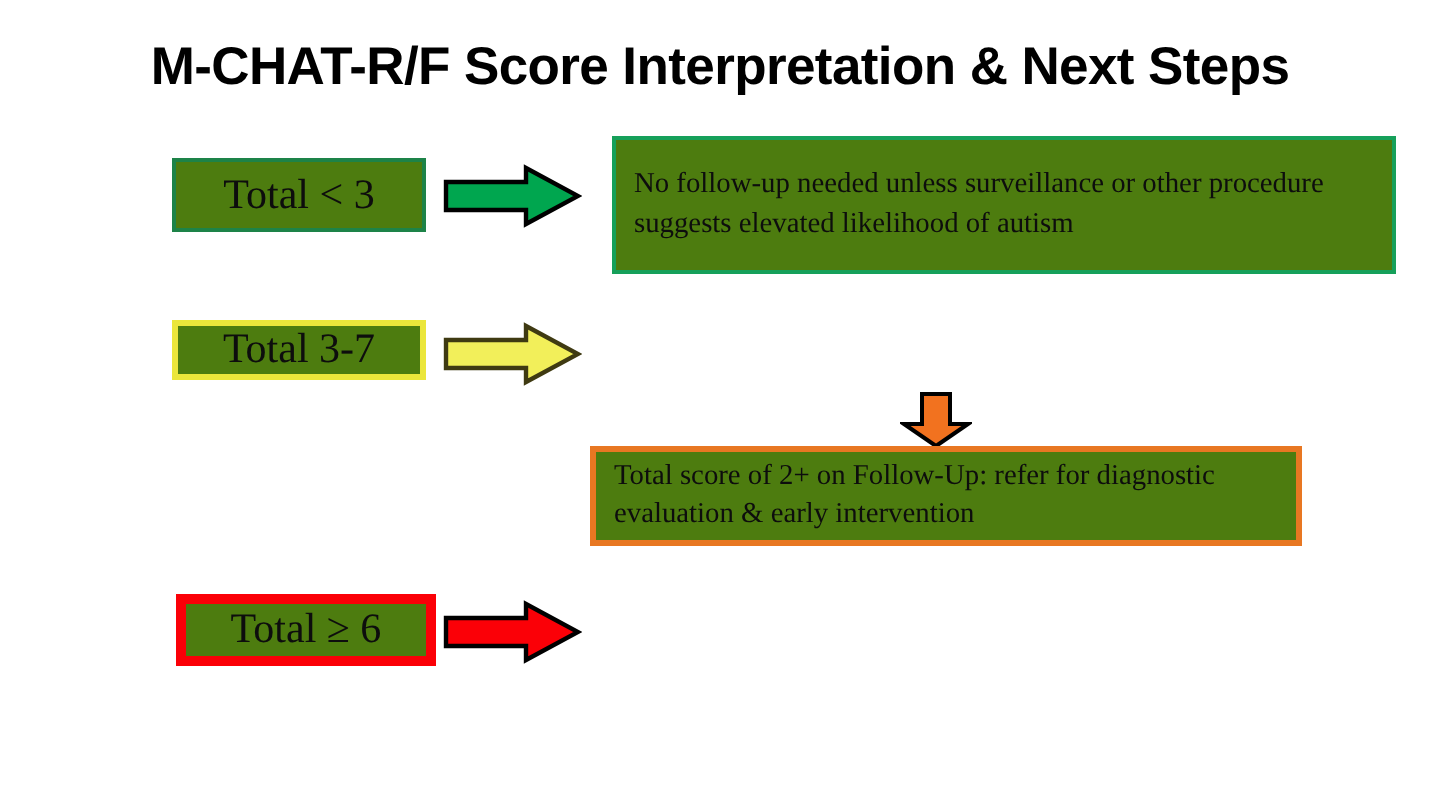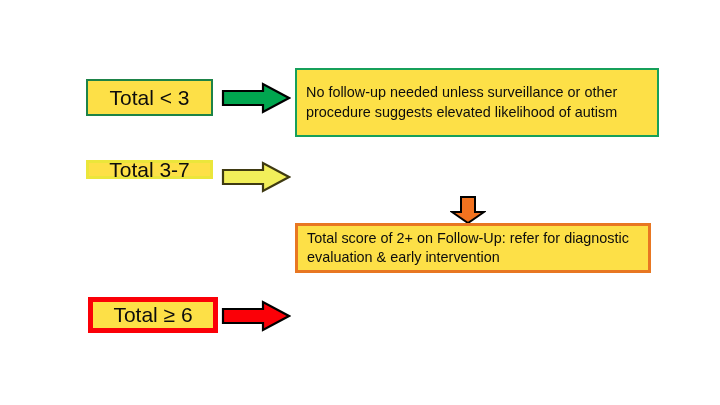--- a/index.html
+++ b/index.html
@@ -32,24 +32,25 @@
     font-size: 26.5px;
     font-weight: bold;
     letter-spacing: -0.3px;
     color: #000000;
     line-height: 1.15;
     white-space: nowrap;
   }
   
   .box {
     position: absolute;
-    background: #fde047;
+    background: #4d7c0f;
     box-sizing: border-box;
     display: flex;
     align-items: center;
+    font-family: Liberation Serif, serif;
   }
   .label-box {
     justify-content: center;
   }
   .label-box .box-text {
     font-size: 21px;
     line-height: 1.1;
     white-space: nowrap;
     color: #0d0d0d;
   }
@@ -62,26 +63,26 @@
     line-height: 1.32;
     color: #0d0d0d;
   }
 
   
   #box-total-lt3 {
     left: 86px; top: 79px; width: 127px; height: 37px;
     border: 2px solid #1d8348;
   }
   #box-no-followup {
-    left: 295px; top: 68px; width: 364px; height: 69px;
+    left: 306px; top: 68px; width: 392px; height: 69px;
     border: 2px solid #16a05a;
   }
   
   #box-total-3-7 {
-    left: 86px; top: 160px; width: 127px; height: 19px;
+    left: 86px; top: 160px; width: 127px; height: 30px;
     border: 3px solid #ebe63b;
   }
   #box-administer {
     left: 295px; top: 159px; width: 358px; height: 36px;
     border: 3px solid #f0e646;
   }
   
   #box-followup-result {
     left: 295px; top: 223px; width: 356px; height: 50px;
     border: 3px solid #e87722;
@@ -103,20 +104,21 @@
   #arrow-green  { left: 221px; top: 82px;  width: 70px; height: 32px; }
   #arrow-yellow { left: 221px; top: 161px; width: 70px; height: 32px; }
   #arrow-orange { left: 450px; top: 195px; width: 36px; height: 30px; }
   #arrow-red    { left: 221px; top: 300px; width: 70px; height: 32px; }
 </style>
 </head>
 <body>
 
 <div id="slide">
 
+  <div id="title">M-CHAT-R/F Score Interpretation &amp; Next Steps</div>
 
   <div class="box label-box" id="box-total-lt3">
     <span class="box-text">Total &lt; 3</span>
   </div>
 
   <div class="arrow" id="arrow-green">
     <svg viewBox="0 0 70 32" width="70" height="32" preserveAspectRatio="none" aria-hidden="true">
       <polygon points="2,9 42,9 42,2 68,16 42,30 42,23 2,23" fill="#00a64f" stroke="#000000" stroke-width="2.2" stroke-linejoin="miter"></polygon>
     </svg>
   </div>

